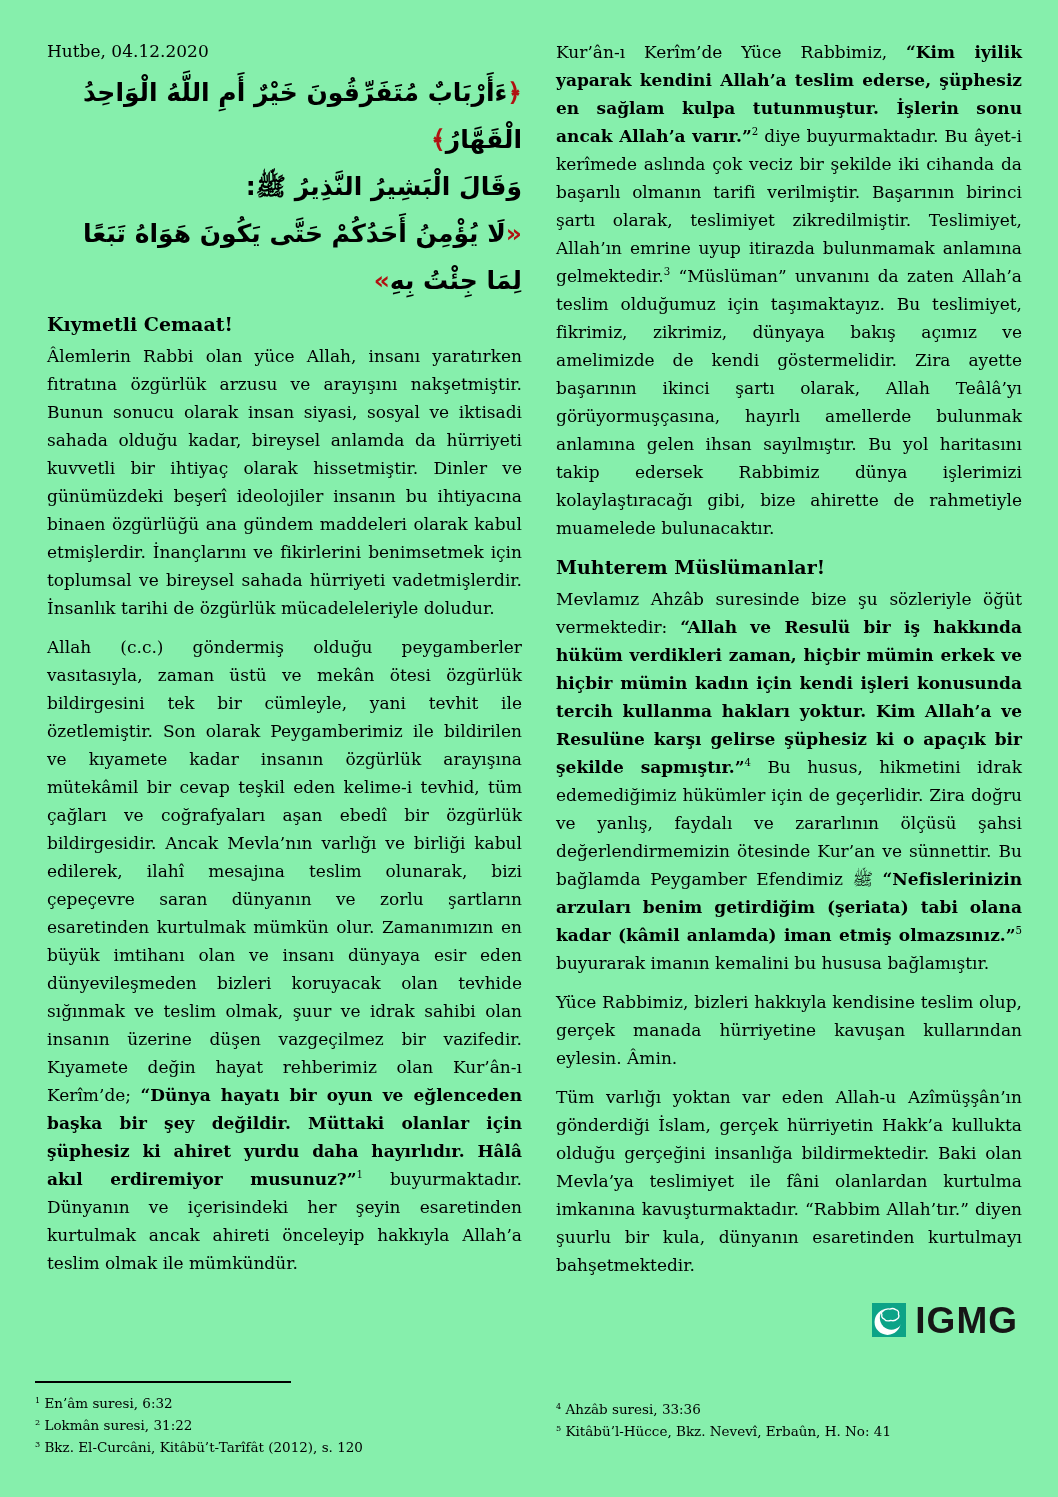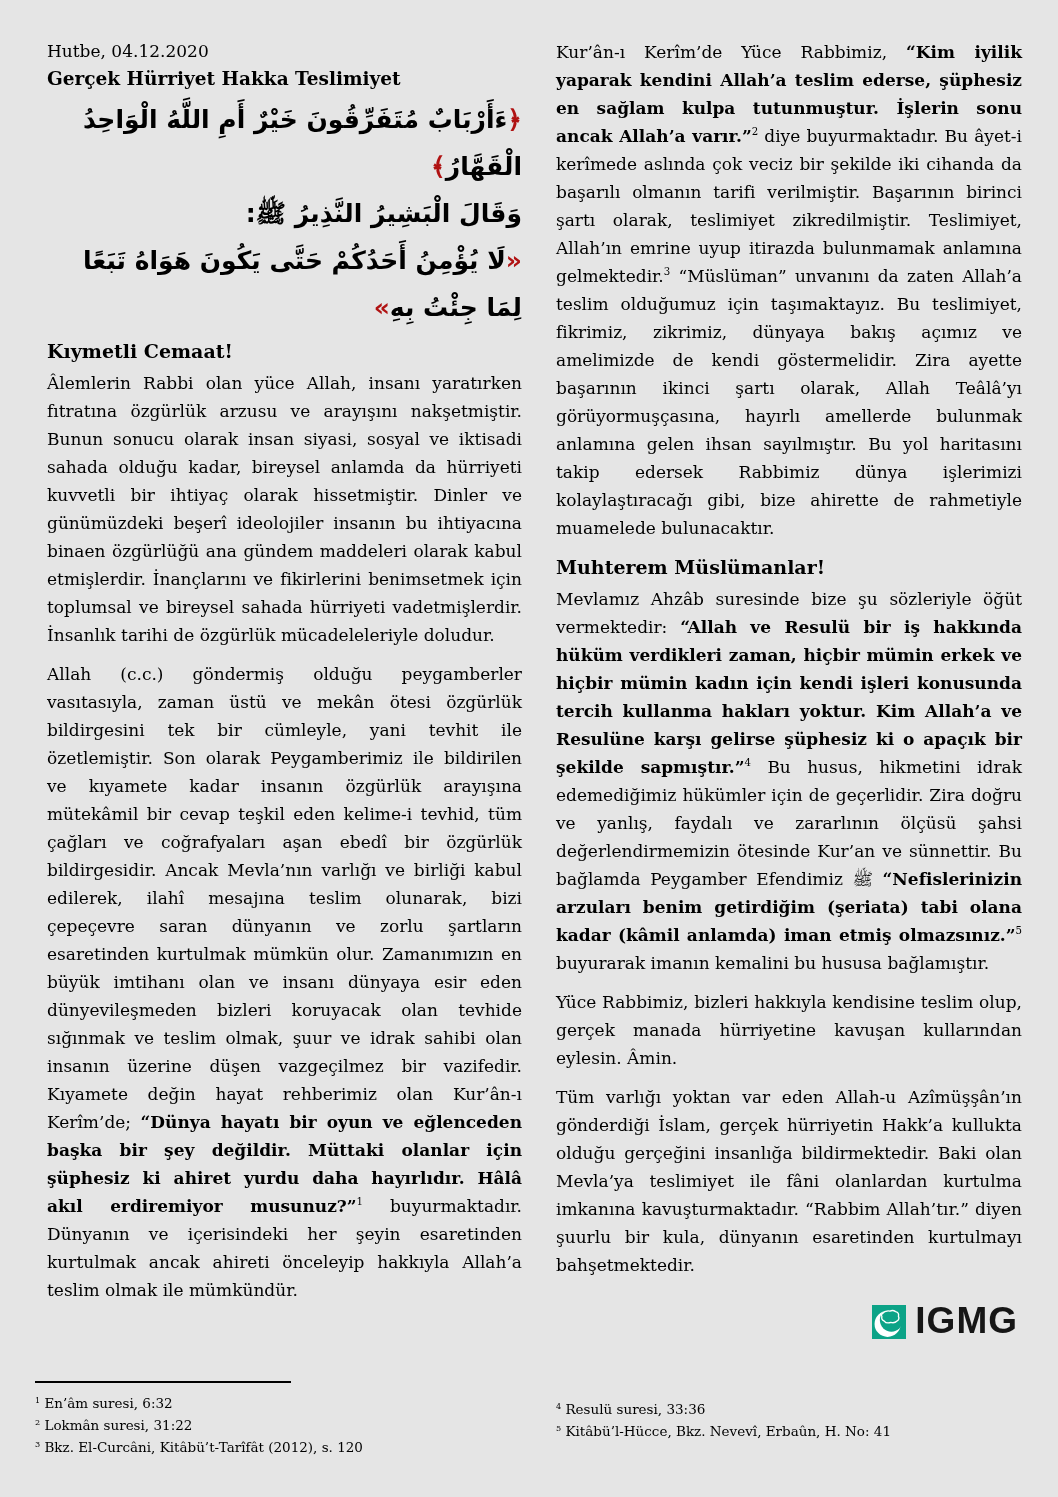--- a/index.html
+++ b/index.html
@@ -1,20 +1,20 @@
 <!DOCTYPE html>
 <html lang="tr"><head>
 <meta charset="utf-8">
 <style>
   html,body{margin:0;padding:0;background:#ffffff;}
   .page{
     position:relative;
     width:1058px;
     height:1497px;
-    background:#e5e5e5;
+    background:#86efac;
     color:#000;
     font-family:"DejaVu Serif", serif;
     overflow:hidden;
   }
   .col{position:absolute;top:38px;}
   .col-left{left:47px;width:475px;}
   .col-right{left:556px;width:466px;}
 
   .meta-line{font-size:17px;line-height:27px;margin:0;}
   .doc-title{font-size:18.5px;line-height:27px;font-weight:bold;margin:0;}
@@ -43,21 +43,21 @@
     margin:0 0 11px 0;
   }
   p.body .b{font-weight:bold;}
   sup{font-size:0.6em;line-height:0;vertical-align:super;}
 
   .spacer-para{margin-top:38px;}
 
   .logo-row{
     display:flex;
     justify-content:flex-end;
-    align-items:flex-end;
+    align-items:flex-start;
     gap:9px;
     margin-top:24px;
     padding-right:4px;
   }
   .logo-mark{display:block;}
   .logo-text{
     font-family:"Liberation Sans", sans-serif;
     font-weight:bold;
     font-size:37px;
     letter-spacing:1px;
@@ -71,21 +71,20 @@
   .fn-rule{width:256px;border-top:2.5px solid #000;margin:0 0 9px 0;}
   .fn-item{margin:0;}
 </style>
 </head>
 <body>
 
 <div class="page">
 
   <div class="col col-left">
     <p class="meta-line">Hutbe, 04.12.2020</p>
-    <p class="doc-title">Gerçek Hürriyet Hakka Teslimiyet</p>
 
     <div class="arabic">
       <div><span class="red">﴿</span><span>ءَأَرْبَابٌ مُتَفَرِّقُونَ خَيْرٌ أَمِ اللَّهُ الْوَاحِدُ الْقَهَّارُ</span><span class="red">﴾</span></div>
       <div><span>وَقَالَ الْبَشِيرُ النَّذِيرُ ﷺ:</span></div>
       <div><span class="red">«</span><span>لَا يُؤْمِنُ أَحَدُكُمْ حَتَّى يَكُونَ هَوَاهُ تَبَعًا لِمَا جِئْتُ بِهِ</span><span class="red">»</span></div>
     </div>
 
     <h2 class="heading">Kıymetli Cemaat!</h2>
     <p class="body">Âlemlerin Rabbi olan yüce Allah, insanı yaratırken fıtratına özgürlük arzusu ve arayışını nakşetmiştir. Bunun sonucu olarak insan siyasi, sosyal ve iktisadi sahada olduğu kadar, bireysel anlamda da hürriyeti kuvvetli bir ihtiyaç olarak hissetmiştir. Dinler ve günümüzdeki beşerî ideolojiler insanın bu ihtiyacına binaen özgürlüğü ana gündem maddeleri olarak kabul etmişlerdir. İnançlarını ve fikirlerini benimsetmek için toplumsal ve bireysel sahada hürriyeti vadetmişlerdir. İnsanlık tarihi de özgürlük mücadeleleriyle doludur.</p>
     <p class="body"><span>Allah (c.c.) göndermiş olduğu peygamberler vasıtasıyla, zaman üstü ve mekân ötesi özgürlük bildirgesini tek bir cümleyle, yani tevhit ile özetlemiştir. Son olarak Peygamberimiz ile bildirilen ve kıyamete kadar insanın özgürlük arayışına mütekâmil bir cevap teşkil eden kelime-i tevhid, tüm çağları ve coğrafyaları aşan ebedî bir özgürlük bildirgesidir. Ancak Mevla’nın varlığı ve birliği kabul edilerek, ilahî mesajına teslim olunarak, bizi çepeçevre saran dünyanın ve zorlu şartların esaretinden kurtulmak mümkün olur. Zamanımızın en büyük imtihanı olan ve insanı dünyaya esir eden dünyevileşmeden bizleri koruyacak olan tevhide sığınmak ve teslim olmak, şuur ve idrak sahibi olan insanın üzerine düşen vazgeçilmez bir vazifedir. Kıyamete değin hayat rehberimiz olan Kur’ân-ı Kerîm’de; </span><span class="b">“Dünya hayatı bir oyun ve eğlenceden başka bir şey değildir. Müttaki olanlar için şüphesiz ki ahiret yurdu daha hayırlıdır. Hâlâ akıl erdiremiyor musunuz?”</span><sup>1</sup><span> buyurmaktadır. Dünyanın ve içerisindeki her şeyin esaretinden kurtulmak ancak ahireti önceleyip hakkıyla Allah’a teslim olmak ile mümkündür.</span></p>
@@ -112,17 +111,17 @@
   </div>
 
   <div class="footnotes fn-left">
     <div class="fn-rule"></div>
     <p class="fn-item"><sup>1</sup><span> En’âm suresi, 6:32</span></p>
     <p class="fn-item"><sup>2</sup><span> Lokmân suresi, 31:22</span></p>
     <p class="fn-item"><sup>3</sup><span> Bkz. El-Curcâni, Kitâbü’t-Tarîfât (2012), s. 120</span></p>
   </div>
 
   <div class="footnotes fn-right">
-    <p class="fn-item"><sup>4</sup><span> Resulü suresi, 33:36</span></p>
+    <p class="fn-item"><sup>4</sup><span> Ahzâb suresi, 33:36</span></p>
     <p class="fn-item"><sup>5</sup><span> Kitâbü’l-Hücce, Bkz. Nevevî, Erbaûn, H. No: 41</span></p>
   </div>
 
 </div>
 
 </body></html>

